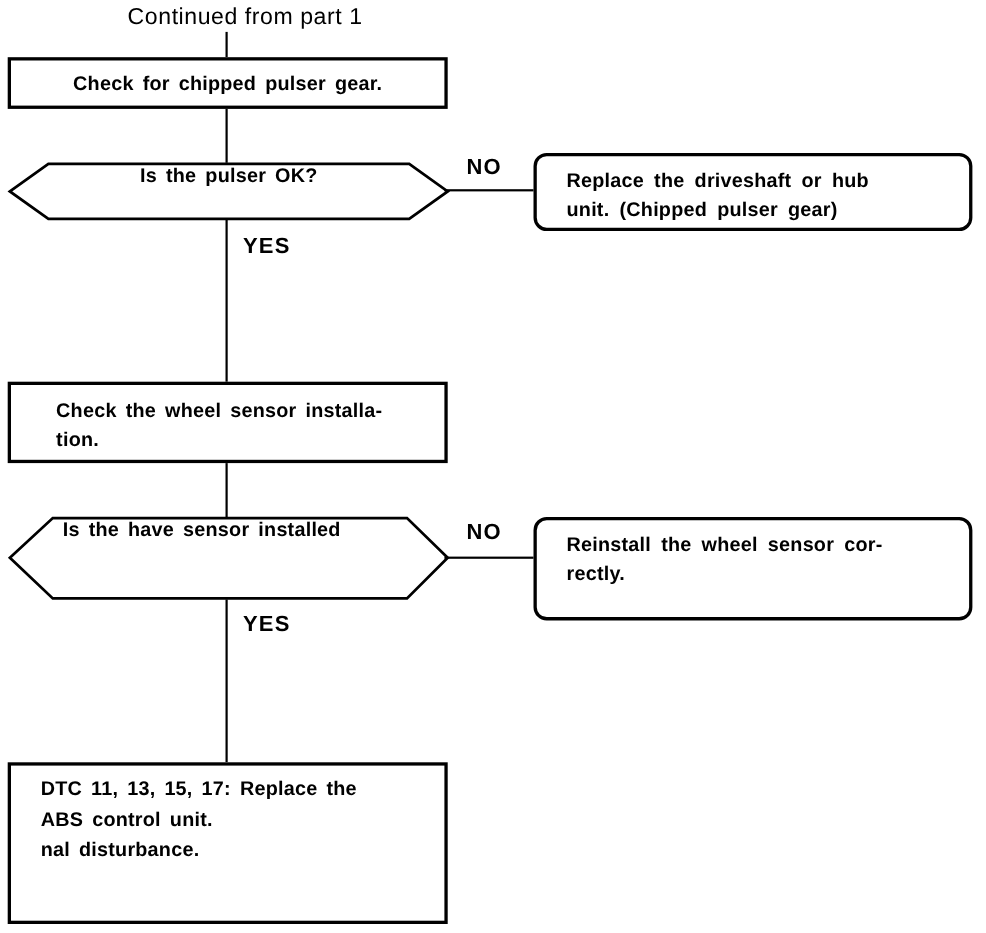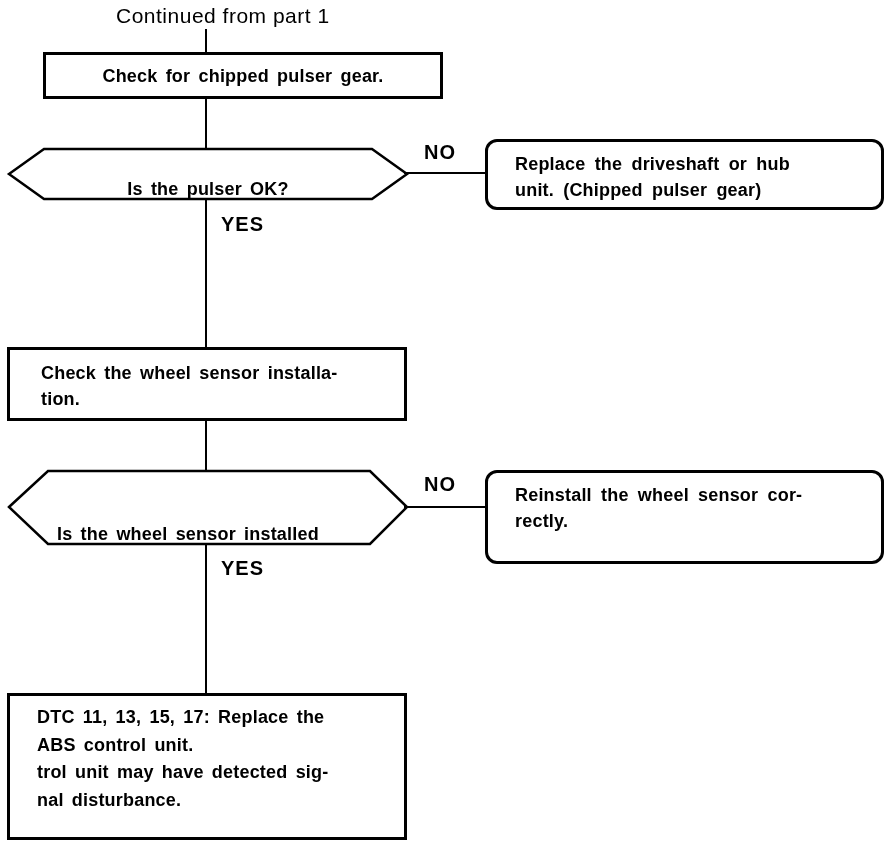--- a/index.html
+++ b/index.html
@@ -28,41 +28,40 @@
   .pbox {
     position: absolute;
     border: 3px solid var(--ink);
     background: var(--paper);
     font-size: 18px;
     line-height: 26px;
   }
   .pbox.center {
     display: flex; align-items: center; justify-content: center;
     text-align: center;
-    margin-left: 36px;
   }
   .semibold { font-weight: 600; letter-spacing: 0.2px; word-spacing: 3px; }
   .bold { font-weight: 700; letter-spacing: 0.2px; word-spacing: 4px; }
   .hex { position: absolute; }
   .hex svg { position: absolute; left: 0; top: 0; display: block; }
   .hex .hex-text {
     position: absolute; left: 0; top: 0; right: 0; bottom: 0;
-    display: flex; flex-direction: column; justify-content: flex-end;
+    display: flex; flex-direction: column; justify-content: flex-start;
     font-size: 18px; line-height: 26px;
   }
   .hex .hex-text.center { align-items: center; text-align: center; }
   .hex .hex-text.left { padding-left: 51px; }
   .edge-label {
     position: absolute;
     font-size: 20px;
     font-weight: 600;
     letter-spacing: 1px;
   }
   .pad-action { padding: 9px 12px 0 27px; border-radius: 12px; }
-  .pad-process { padding: 10px 12px 0 31px; }
+  .pad-process { padding: 10px 12px 0 41px; }
   .pad-result { padding: 8px 10px 12px 27px; }
 </style>
 </head>
 <body>
 
 <div class="canvas">
 
   <div class="flow-title">Continued from part 1</div>
 
   <div class="vline" style="left:205px; top:29px; height:23px;"></div>
@@ -98,35 +97,34 @@
     <div>tion.</div>
   </div>
 
   <div class="vline" style="left:205px; top:421px; height:49px;"></div>
 
   <div class="hex" style="left:6px; top:468px; width:404px; height:79px;">
     <svg width="404" height="79" viewBox="0 0 404 79">
       <polygon points="3,39 42,3 364,3 401,39 364,76 42,76" fill="#ffffff" stroke="#000000" stroke-width="2.5"></polygon>
     </svg>
     <div class="hex-text left semibold">
-      <div>Is the wheel sensor installed</div>
+      <div>Is the have sensor installed</div>
     </div>
   </div>
 
   <div class="hline" style="left:404px; top:506px; width:81px;"></div>
   <div class="edge-label" style="left:424px; top:473px;">NO</div>
 
   <div class="pbox bold pad-action" style="left:485px; top:470px; width:399px; height:94px;">
     <div>Reinstall the wheel sensor cor-</div>
     <div>rectly.</div>
   </div>
 
   <div class="vline" style="left:205px; top:545px; height:148px;"></div>
   <div class="edge-label" style="left:221px; top:557px;">YES</div>
 
   <div class="pbox bold pad-result" style="left:7px; top:693px; width:400px; height:147px; line-height:27.5px; word-spacing:3px;">
     <div>DTC 11, 13, 15, 17: Replace the</div>
     <div>ABS control unit.</div>
-    <div>trol unit may have detected sig-</div>
     <div>nal disturbance.</div>
   </div>
 
 </div>
 
 </body></html>

